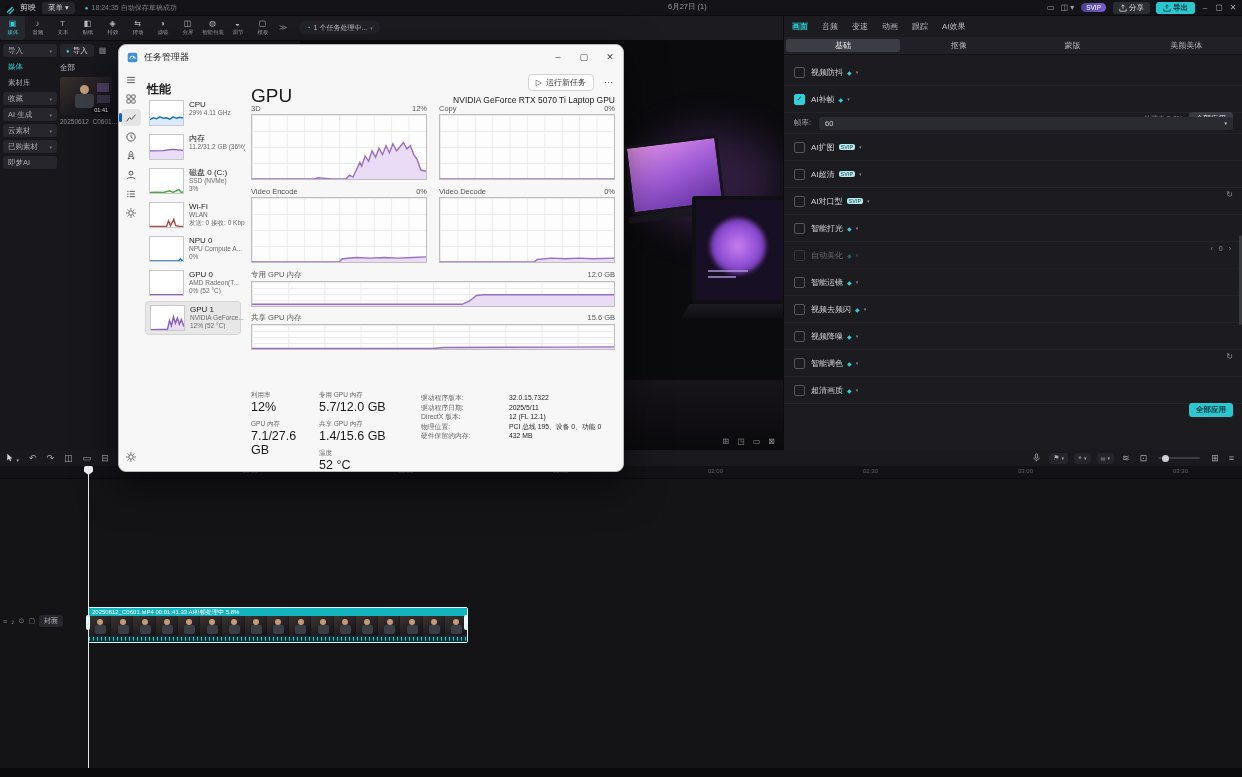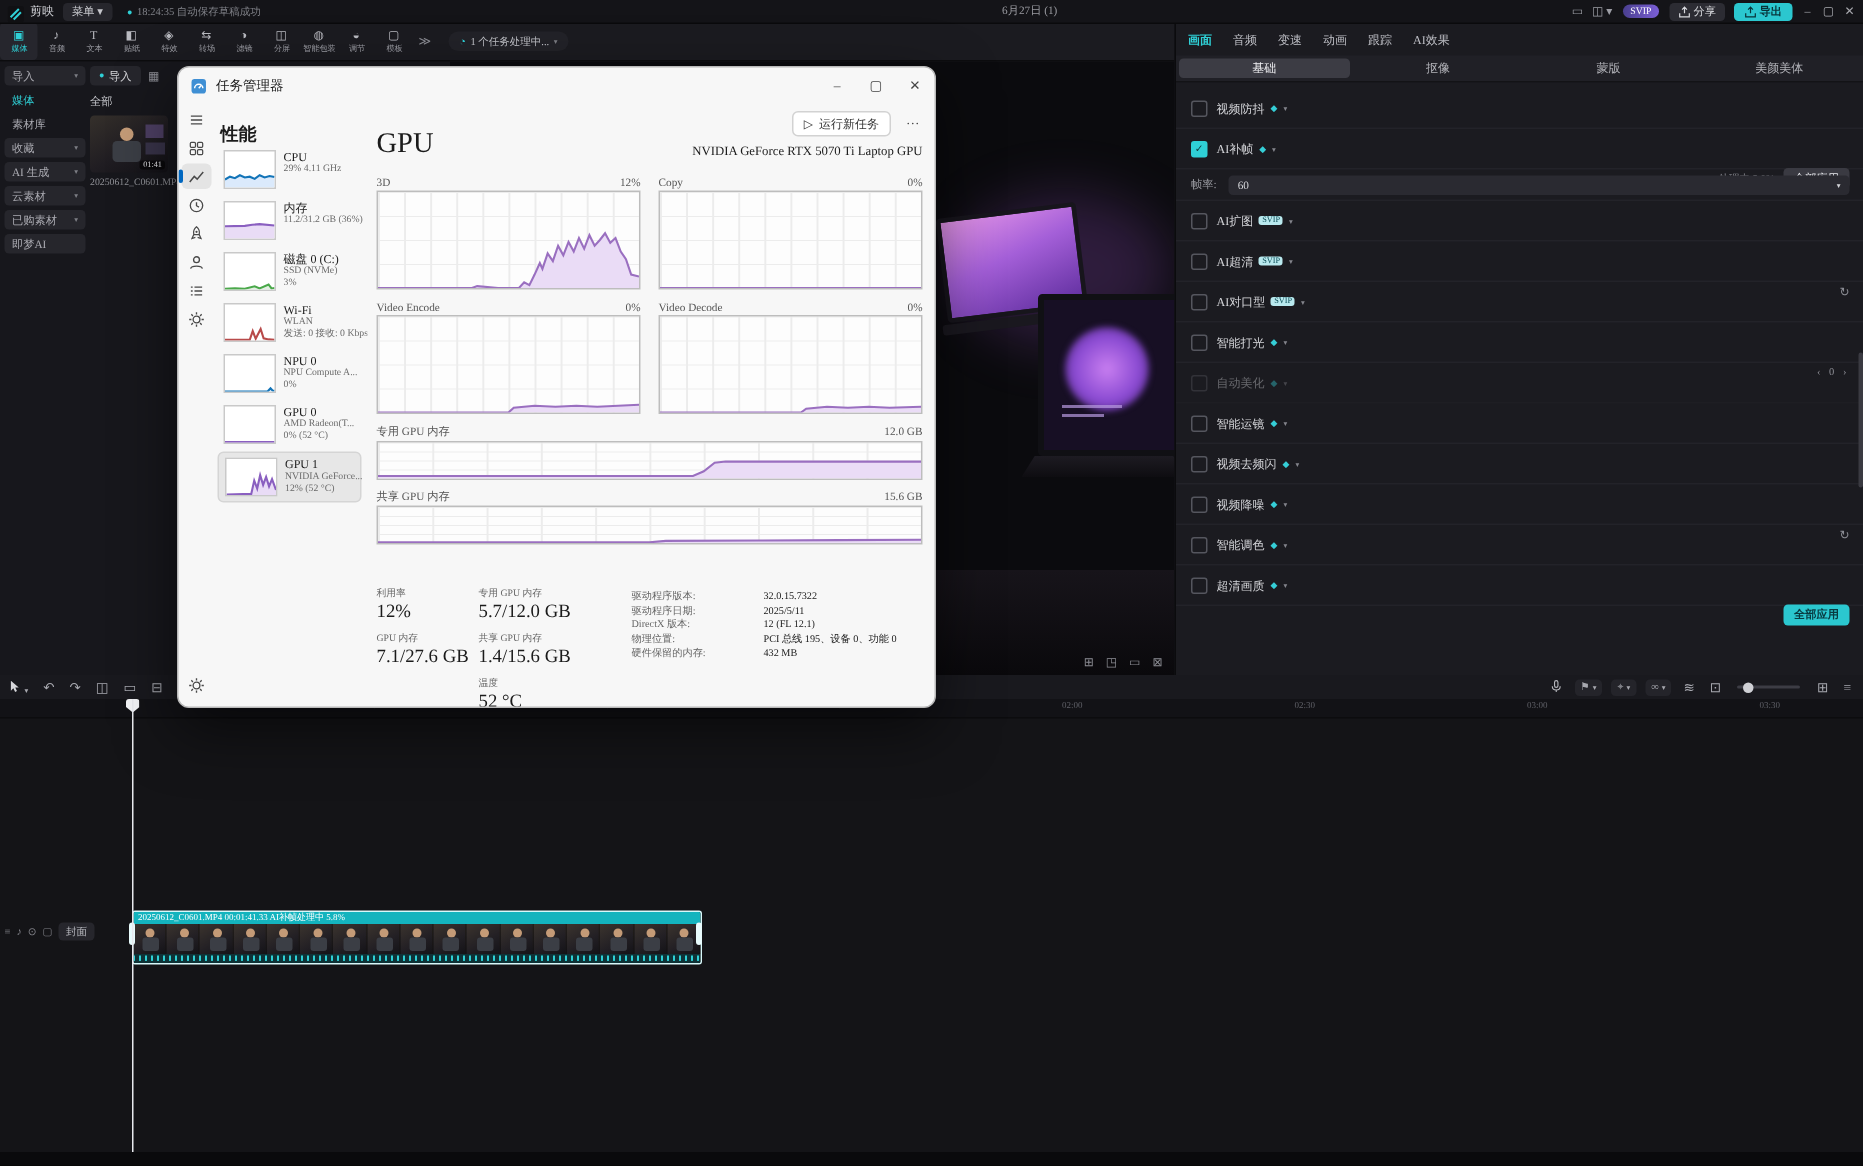--- a/index.html
+++ b/index.html
@@ -1,17 +1,17 @@
 <!DOCTYPE html>
 <html><head>
 <meta charset="utf-8">
 <style>
   html,body{margin:0;padding:0;background:#000;}
   #stage{position:relative;width:1242px;height:777px;overflow:hidden;background:#101013;
-         font-family:Liberation Serif, serif;-webkit-font-smoothing:antialiased;}
+         font-family:Liberation Sans, sans-serif;-webkit-font-smoothing:antialiased;}
   .abs{position:absolute;}
   .flex{display:flex;align-items:center;}
   
   #titlebar{left:0;top:0;width:1242px;height:15px;background:#141418;border-bottom:1px solid #0a0a0c;z-index:3;}
   #titlebar .logo-box{width:11px;height:11px;margin:0 4px 0 5px;}
   .tb-text{font-size:8px;color:#cfd0d5;}
   .menu-pill{background:#26262c;border-radius:3px;padding:1px 6px;margin-left:6px;font-size:7.5px;color:#c6c7cc;}
   .autosave{margin-left:10px;font-size:7px;color:#7f8087;}
   .autosave .dot{color:#2fd0d6;margin-right:3px;font-size:6px;}
   #draft-name{left:668px;top:2px;font-size:7.5px;color:#9a9ba1;}
@@ -144,21 +144,21 @@
   .tm-dots{font-size:9px;color:#444;margin-left:10px;}
   #tm-side{position:absolute;left:24px;top:52px;width:100px;bottom:4px;}
   .side-item{display:flex;gap:5px;padding:3px 4px;margin:0 2px 2px 2px;border-radius:4px;}
   .side-item.sel{background:#e7e7e7;border:1px solid #d5d5d5;}
   .minichart{width:33px;height:24px;background:#fff;border:1px solid #c9c9c9;position:relative;flex:0 0 auto;}
   .side-name{font-size:8px;color:#1b1b1b;line-height:9px;}
   .side-sub{font-size:6.5px;color:#6a6a6a;line-height:7.5px;white-space:nowrap;overflow:hidden;max-width:56px;}
   #tm-main{position:absolute;left:132px;top:40px;width:364px;bottom:0;}
   #gpu-title{font-size:19px;color:#1b1b1b;}
   #gpu-sub{position:absolute;right:0;top:10px;font-size:8.5px;color:#1b1b1b;}
-  #tm-charts{position:absolute;left:0;top:32px;width:364px;}
+  #tm-charts{position:absolute;left:0;top:19px;width:364px;}
   .chart-head{display:flex;justify-content:space-between;font-size:7.5px;color:#555;margin-bottom:1px;}
   .chartbox{position:relative;border:1px solid #bdbdbd;background:#fdfdfd;
      background-image:linear-gradient(to right,#ececec 1px,transparent 1px),linear-gradient(to bottom,#ececec 1px,transparent 1px);
      background-size:10% 100%,100% 25%;}
   .half{width:174px;}
   .full{width:362px;}
   .chart-pair{display:flex;gap:12px;margin-bottom:7px;}
   #tm-stats{position:absolute;left:0;top:306px;width:364px;}
   .stat{margin-bottom:6px;}
   .stat .sl{font-size:6.5px;color:#666;}

